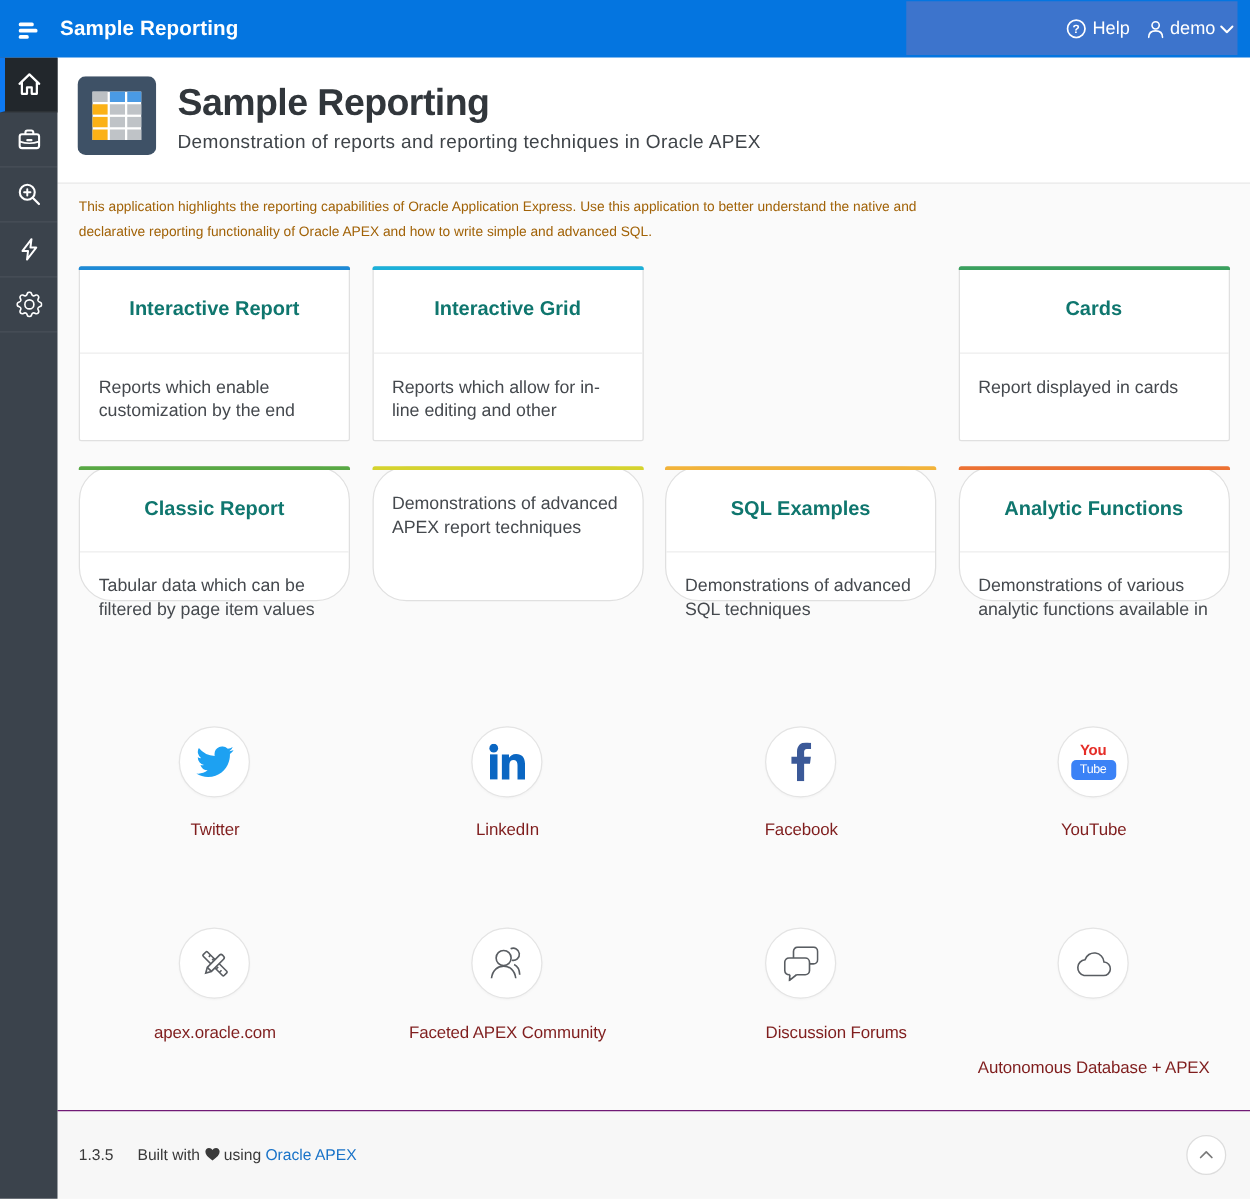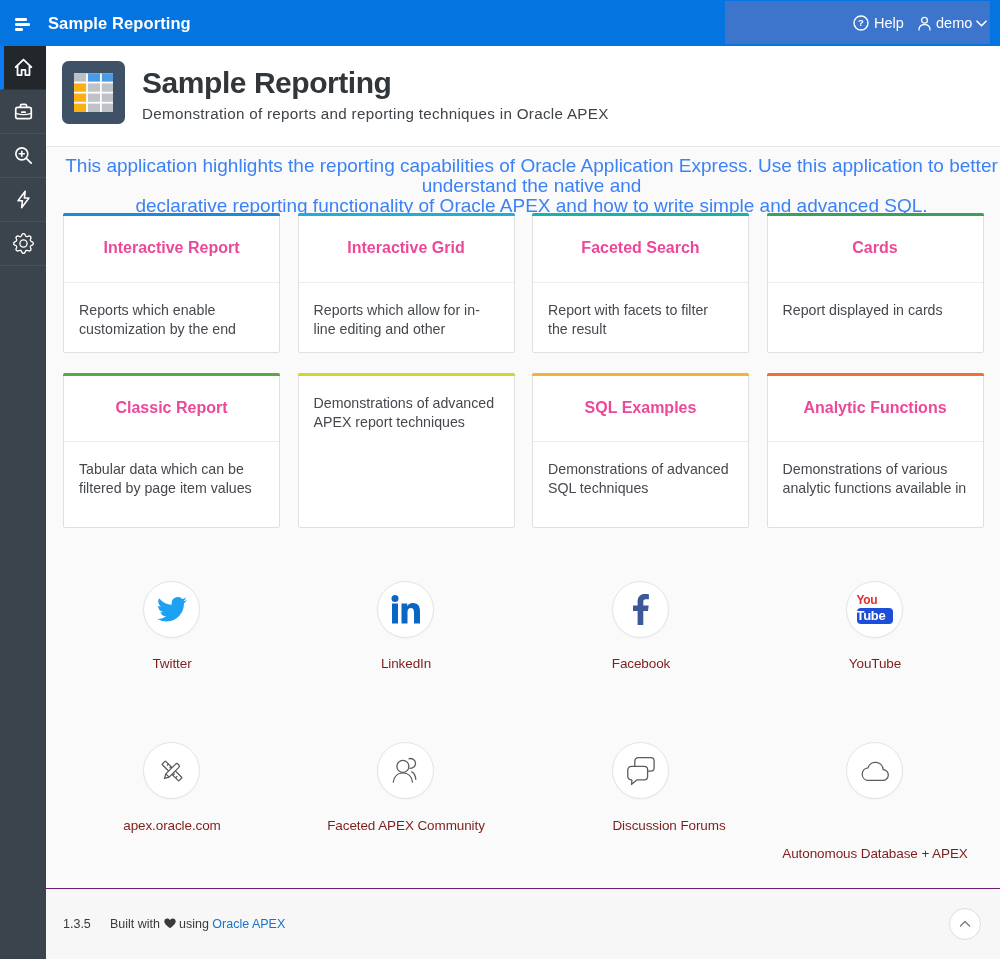--- a/index.html
+++ b/index.html
@@ -15,29 +15,29 @@
 .helpwrap { position:absolute; left:853px; top:0; height:46px; display:flex; align-items:center; color:#fff; font-size:14.5px; }
 .userwrap { position:absolute; left:916px; top:0; height:46px; display:flex; align-items:center; color:#fff; font-size:14.5px; }
 .sidebar { position:absolute; left:0; top:46px; width:46px; height:913px; background:#3b434c; z-index:9; }
 .sitem { position:relative; width:46px; height:44px; display:flex; align-items:center; justify-content:center; border-bottom:1px solid rgba(255,255,255,0.07); }
 .sitem.active { background:#22272c; border-left:4px solid #0d79f2; }
 .main { position:absolute; left:46px; top:46px; width:954px; height:913px; background:#fafafa; }
 .hero { position:absolute; left:0; top:0; width:954px; height:101px; background:#fff; border-bottom:1px solid #e8e8e8; }
 .appicon { position:absolute; left:16px; top:15px; width:63px; height:63px; }
 .h1 { position:absolute; left:96px; top:19.5px; font-size:30px; font-weight:bold; color:#31363b; letter-spacing:-.45px; }
 .hsub { position:absolute; left:96px; top:59px; font-size:15.2px; letter-spacing:.3px; color:#3f4449;text-align:center; }
-.para { position:absolute; left:17px; top:110px; font-size:19px; line-height:20px; color:#3b82f6;text-align:center; }
+.para { position:absolute; left:17px; top:110px; font-size:11px; line-height:20px; color:#a16207; }
 .card { position:absolute; width:217px; background:#fff; border:1px solid #e0e0e0; border-radius:2px; }
 .card .accent { height:3px; margin:-1px -1px 0 -1px; border-radius:2px 2px 0 0; }
-.card .ctitle { text-align:center; font-size:16px; font-weight:bold; color:#ec4899; border-bottom:1px solid #ededed; }
+.card .ctitle { text-align:center; font-size:16px; font-weight:bold; color:#0f766e; border-bottom:1px solid #ededed; }
 .card .cbody { padding:18px 15px 0 15px; font-size:14.2px; line-height:19px; color:#45494e; overflow:hidden; height:100%; box-sizing:border-box; white-space:nowrap; }
 .r1 .ctitle { height:67px; line-height:64px; }
 .r1 { top:167px; height:140px; }
 .r2 .ctitle { height:66px; line-height:63px; }
-.r2 { top:327px; height:155px; }
+.r2 { top:327px; height:108px;border-radius:27px; }
 .c1 { left:17px; } .c2 { left:251.5px; } .c3 { left:486px; } .c4 { left:720.5px; }
 .icircle { position:absolute; width:57px; height:57px; background:#fff; border:1px solid #e4e4e4; border-radius:50%; display:flex; align-items:center; justify-content:center; box-shadow:0 1px 2px rgba(0,0,0,0.03); }
 .ilabel { position:absolute; width:218px; text-align:center; font-size:13.5px; color:#7f1d1d; letter-spacing:-.1px; }
 .footer { position:absolute; left:0; top:842px; width:954px; height:71px; background:#f7f7f7; border-top:1px solid #701a75; }
 .fversion { position:absolute; left:17px; top:28px; font-size:12.5px; color:#3a3a3a; }
 .fbuilt { position:absolute; left:64px; top:28px; font-size:12.5px; color:#3a3a3a; }
 .fbuilt a { color:#1973c8; text-decoration:none; }
 .totop { position:absolute; left:903px; top:19px; width:32px; height:32px; background:#fff; border:1px solid #ddd; border-radius:50%; display:flex; align-items:center; justify-content:center; }
 </style>
 </head>
@@ -131,25 +131,20 @@
   <div class="card r1 c1">
       <div class="accent" style="background:#1e8ad6;"></div>
       <div class="ctitle">Interactive Report</div>
       <div class="cbody">Reports which enable<br>customization by the end</div>
     </div>
   <div class="card r1 c2">
       <div class="accent" style="background:#1cb0d9;"></div>
       <div class="ctitle">Interactive Grid</div>
       <div class="cbody">Reports which allow for in-<br>line editing and other</div>
     </div>
-  <div class="card r1 c3">
-      <div class="accent" style="background:#14b5a3;"></div>
-      <div class="ctitle">Faceted Search</div>
-      <div class="cbody">Report with facets to filter<br>the result</div>
-    </div>
   <div class="card r1 c4">
       <div class="accent" style="background:#3aa05e;"></div>
       <div class="ctitle">Cards</div>
       <div class="cbody">Report displayed in cards</div>
     </div>
 
   <div class="card r2 c1">
       <div class="accent" style="background:#58a844;"></div>
       <div class="ctitle">Classic Report</div>
       <div class="cbody">Tabular data which can be<br>filtered by page item values</div>
@@ -180,23 +175,23 @@
       <circle cx="4" cy="3.5" r="3.5" fill="#0a66c2"></circle>
       <path d="M10.5 8.5 H16.2 V11.2 C17.1 9.6 19 8.1 21.9 8.1 C26.6 8.1 29 10.9 29 16.3 V28.5 H23 V17.2 C23 14.6 22 13 19.8 13 C17.4 13 16.5 14.8 16.5 17.2 V28.5 H10.5 Z" fill="#0a66c2"></path>
     </svg>
   </div>
   <div class="icircle" style="left:566px; top:535px;" id="ic-facebook">
     <svg width="16" height="31" viewBox="0 0 16 31">
         <path d="M10.3 31 V16.9 H15 L15.7 11.4 H10.3 V7.9 C10.3 6.3 10.7 5.2 13 5.2 H15.9 V0.3 C15.4 0.2 13.7 0 11.7 0 C7.5 0 4.6 2.6 4.6 7.3 V11.4 H0 V16.9 H4.6 V31 Z" fill="#3b5998"></path>
       </svg>
   </div>
   <div class="icircle" style="left:800px; top:535px;" id="ic-youtube">
-    <div style="">
+    <div style="text-align:center;">
       <div style="font-size:12px; font-weight:bold; color:#e52d27; line-height:11px; letter-spacing:-.3px;">You</div>
-      <div style="width:36px; height:16.5px; background:#1d4ed8; border-radius:4px; color:#fff; font-size:13px; font-weight:bold; line-height:16.5px; letter-spacing:-.3px; margin-top:1.5px;">Tube</div>
+      <div style="width:36px; height:16.5px; background:#3b82f6; border-radius:4px; color:#fff; font-size:10px; font-weight:normal; line-height:16.5px; letter-spacing:-.3px; margin-top:1.5px;">Tube</div>
     </div>
   </div>
   <div class="ilabel" style="left:17px; top:610px;">Twitter</div>
   <div class="ilabel" style="left:251px; top:610px;">LinkedIn</div>
   <div class="ilabel" style="left:486px; top:610px;">Facebook</div>
   <div class="ilabel" style="left:720px; top:610px;">YouTube</div>
 
   <div class="icircle" style="left:97px; top:696px;" id="ic-apex">
     <svg width="26" height="26" viewBox="0 0 26 26">
       <g transform="rotate(45 13 13)" fill="none" stroke="#595d62" stroke-width="1.3">

